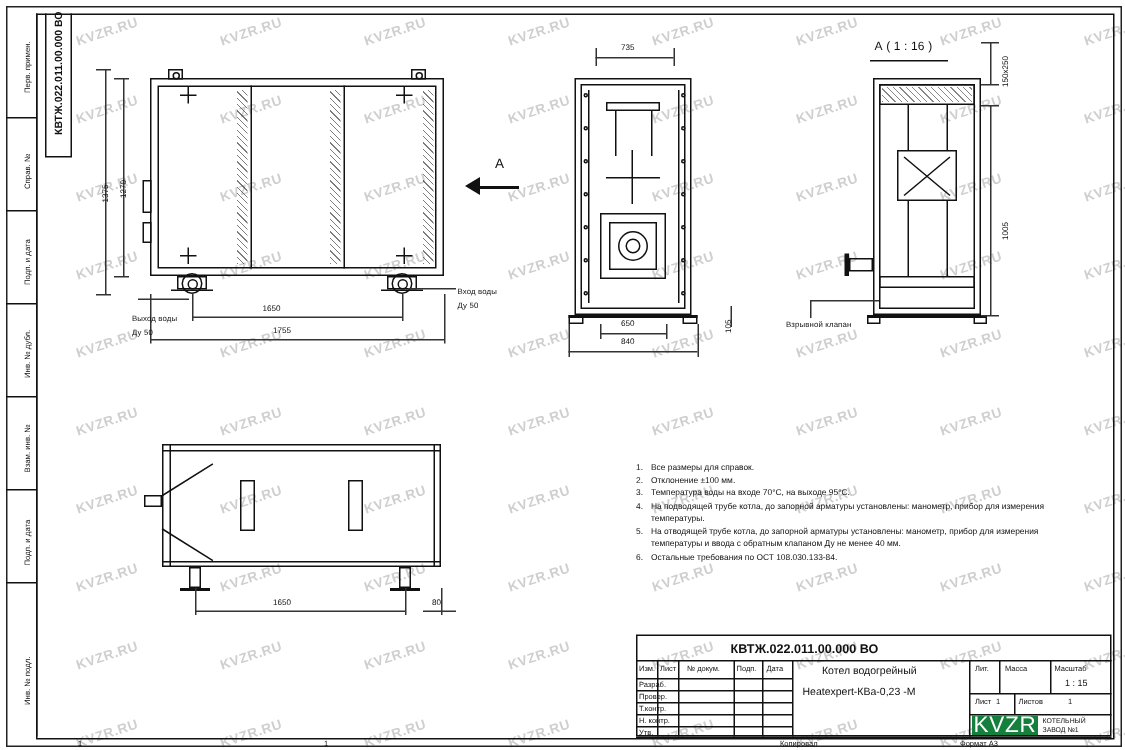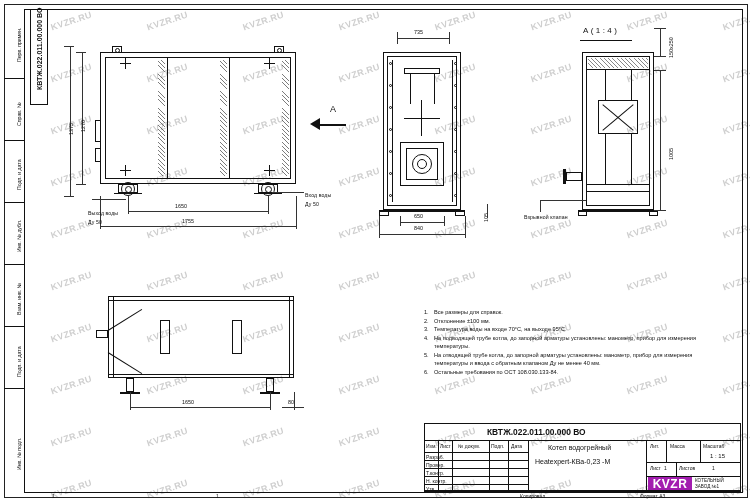--- a/index.html
+++ b/index.html
@@ -35,21 +35,21 @@
   .notes .row{display:flex;margin-bottom:.5px;}
   .notes .num{width:10px;flex:0 0 10px;}
   .notes .txt{flex:1;}
 
   
   .tb{position:absolute;border:1.4px solid #111;box-sizing:border-box;}
   .tbline{position:absolute;background:#111;}
   .tbtxt{position:absolute;font-size:5px;color:#111;white-space:nowrap;}
   .tbtitle{position:absolute;font-size:8.4px;color:#111;white-space:nowrap;font-weight:bold;}
   .tbname{position:absolute;font-size:7px;color:#111;white-space:nowrap;}
-  .logo{position:absolute;background:#a21caf;color:#fff;font-weight:bold;font-size:12px;
+  .logo{position:absolute;background:#15803d;color:#fff;font-weight:normal;font-size:15px;
         display:flex;align-items:center;justify-content:center;letter-spacing:.5px;}
   .hatch{position:absolute;background:
      repeating-linear-gradient(45deg,#111 0 .6px,transparent .6px 3px);}
   .arrow{position:absolute;width:0;height:0;}
 </style>
 </head>
 <body>
 
 <div class="sheet">
 
@@ -271,21 +271,21 @@
   <div class="dimtxt" style="left:414px;top:213px;">650</div>
   <div class="ln thin" style="left:379px;top:234px;width:86px;height:1px;"></div>
   <div class="dimtxt" style="left:414px;top:225px;">840</div>
   <div class="ln thin" style="left:400px;top:216px;width:1px;height:10px;"></div>
   <div class="ln thin" style="left:444px;top:216px;width:1px;height:10px;"></div>
   <div class="ln thin" style="left:379px;top:216px;width:1px;height:22px;"></div>
   <div class="ln thin" style="left:465px;top:216px;width:1px;height:22px;"></div>
   <div class="vdimtxt" style="left:483px;top:222px;">105</div>
   <div class="ln thin" style="left:487px;top:204px;width:1px;height:14px;"></div>
 
-  <div class="lbl" style="left:583px;top:26px;font-size:8px;">А ( 1 : 4 )</div>
+  <div class="lbl" style="left:583px;top:26px;font-size:8px;">А ( 1 : 16 )</div>
   <div class="ln" style="left:580px;top:40px;width:52px;height:1.2px;"></div>
 
   <div class="box2" style="left:582px;top:52px;width:72px;height:158px;"></div>
   <div class="box" style="left:586px;top:56px;width:64px;height:150px;"></div>
 
   <div class="box" style="left:586px;top:56px;width:64px;height:14px;"></div>
   <div class="hatch" style="left:588px;top:58px;width:60px;height:10px;opacity:.5;"></div>
 
   <div class="box" style="left:598px;top:100px;width:40px;height:34px;"></div>
   <div class="ln" style="left:598px;top:117px;width:40px;height:1px;transform:rotate(40deg);transform-origin:center;"></div>

